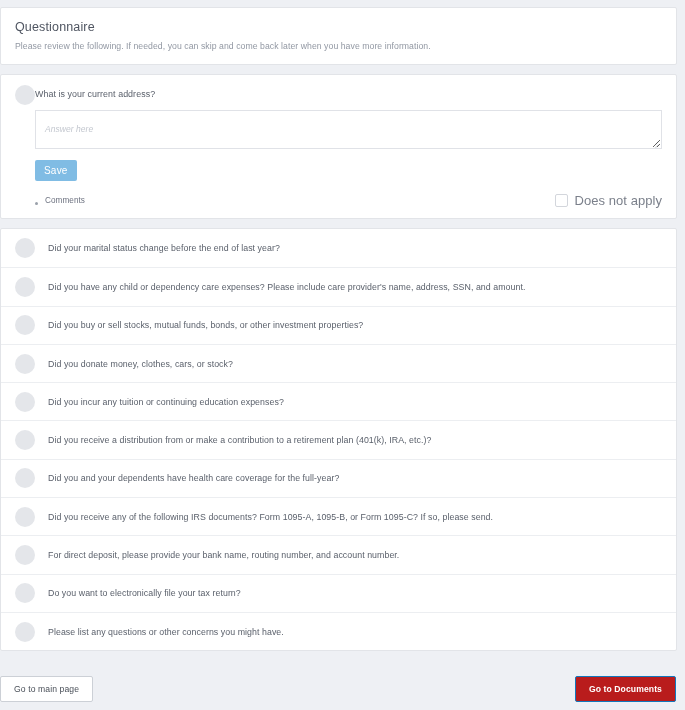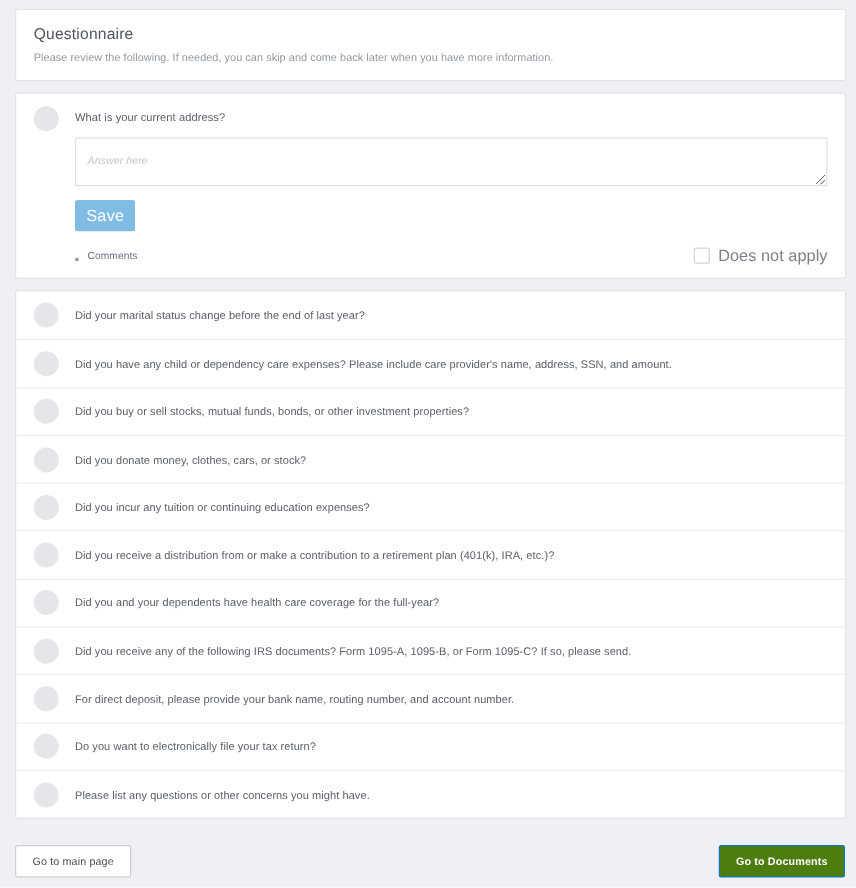--- a/index.html
+++ b/index.html
@@ -11,21 +11,21 @@
     height: 710px;
     background: #eef0f4;
     font-family: "Liberation Sans", sans-serif;
     -webkit-font-smoothing: antialiased;
     overflow: hidden;
   }
   .page {
     width: 685px;
     height: 710px;
     box-sizing: border-box;
-    padding: 7px 8px 0 12px;
+    padding: 7px 8px 0 0;
     display: flex;
     flex-direction: column;
   }
 
   
   .card {
     background: #ffffff;
     border: 1px solid #e2e4e8;
     border-radius: 2px;
     box-sizing: border-box;
@@ -60,21 +60,20 @@
   .circle {
     width: 20px;
     height: 20px;
     border-radius: 50%;
     background: #e4e6ea;
     flex: 0 0 auto;
     margin-top: -2px;
   }
   .q-body {
     flex: 1 1 auto;
-    margin-left: 13px;
   }
   .q-title {
     font-size: 8.9px;
     color: #5a606b;
     letter-spacing: .06px;
     padding-top: 2px;
   }
   .answer-box {
     margin-top: 11px;
     width: 100%;
@@ -109,21 +108,21 @@
     transform-origin: right bottom;
   }
   .resize-grip i:nth-child(1) { bottom: 1px; width: 7px; transform: rotate(-45deg); }
   .resize-grip i:nth-child(2) { bottom: 4px; width: 4px; transform: rotate(-45deg); }
 
   .save-btn {
     margin-top: 11px;
     display: inline-block;
     background: #80bce4;
     color: #ffffff;
-    font-size: 13px;
+    font-size: 10px;
     border: none;
     border-radius: 2px;
     padding: 5px 9px 5px 9px;
     letter-spacing: .2px;
     cursor: pointer;
     font-family: "Liberation Sans", sans-serif;
   }
   .q-footer {
     margin-top: 12px;
     display: flex;
@@ -204,21 +203,21 @@
     cursor: pointer;
     letter-spacing: .1px;
   }
   .btn-secondary {
     background: #ffffff;
     border: 1px solid #ccd0d6;
     color: #4a5059;
     margin-right: 8px;
   }
   .btn-primary {
-    background: #4d7c0f;
+    background: #b91c1c;
     border: 1px solid #1277bc;
     color: #ffffff;
     font-weight: bold;
   }
 </style>
 </head>
 <body>
 
 <div class="page">
 

